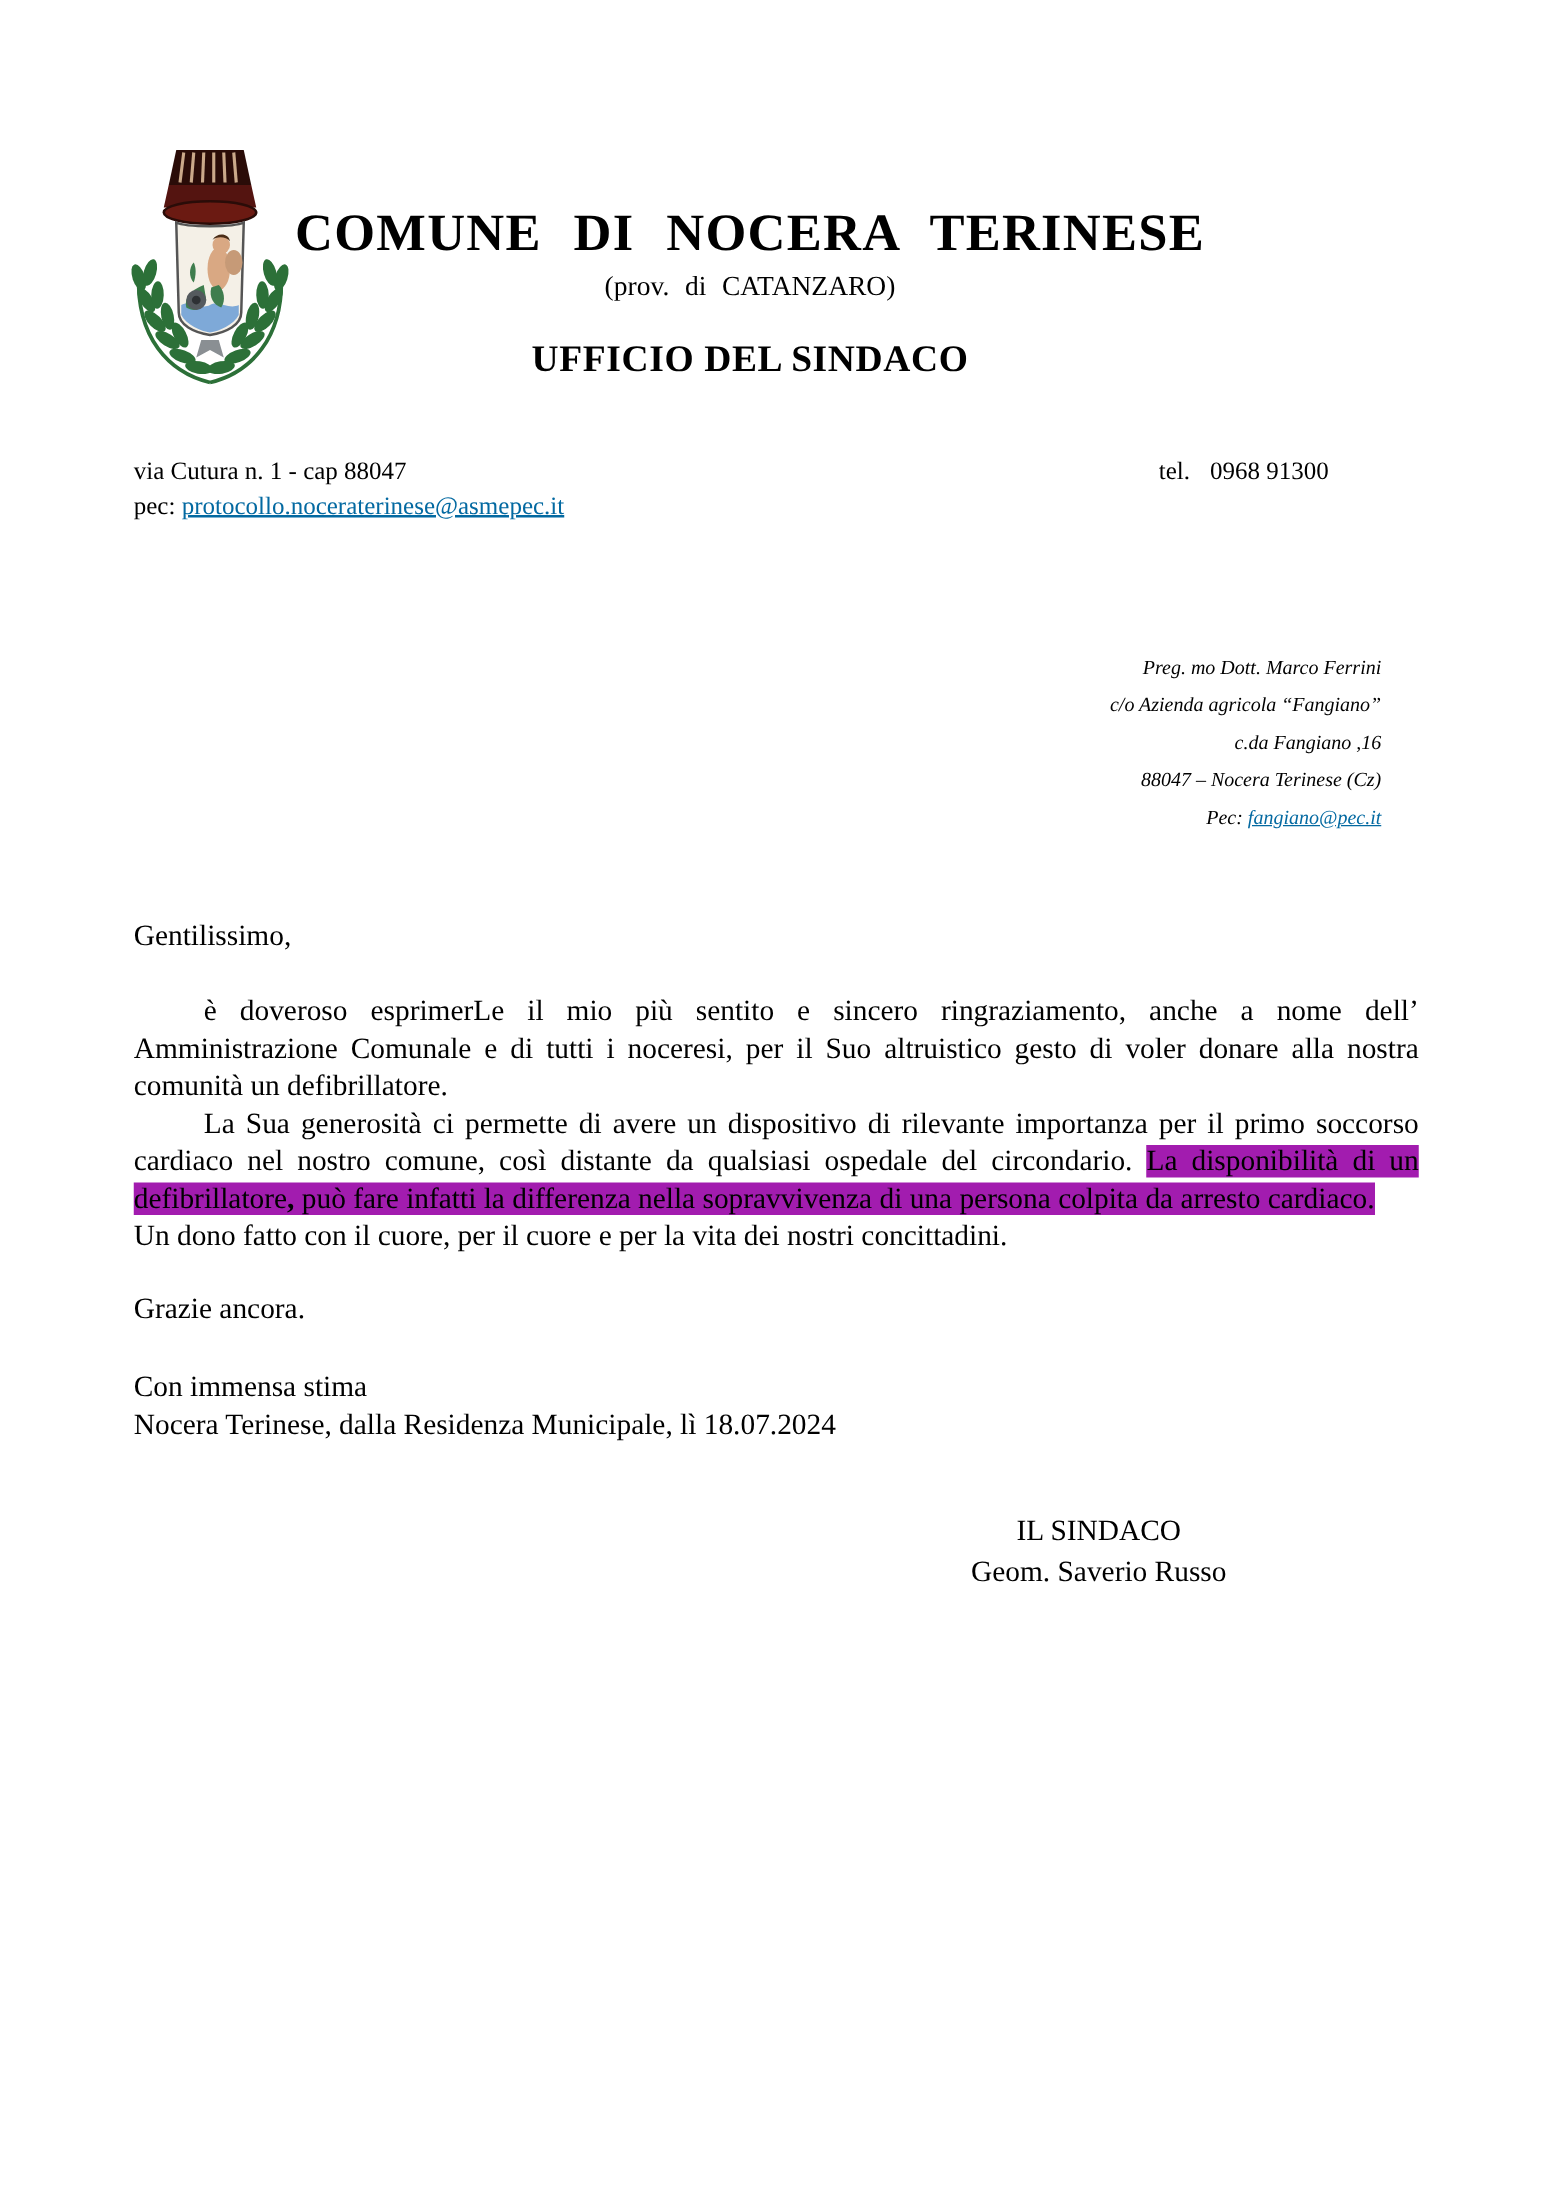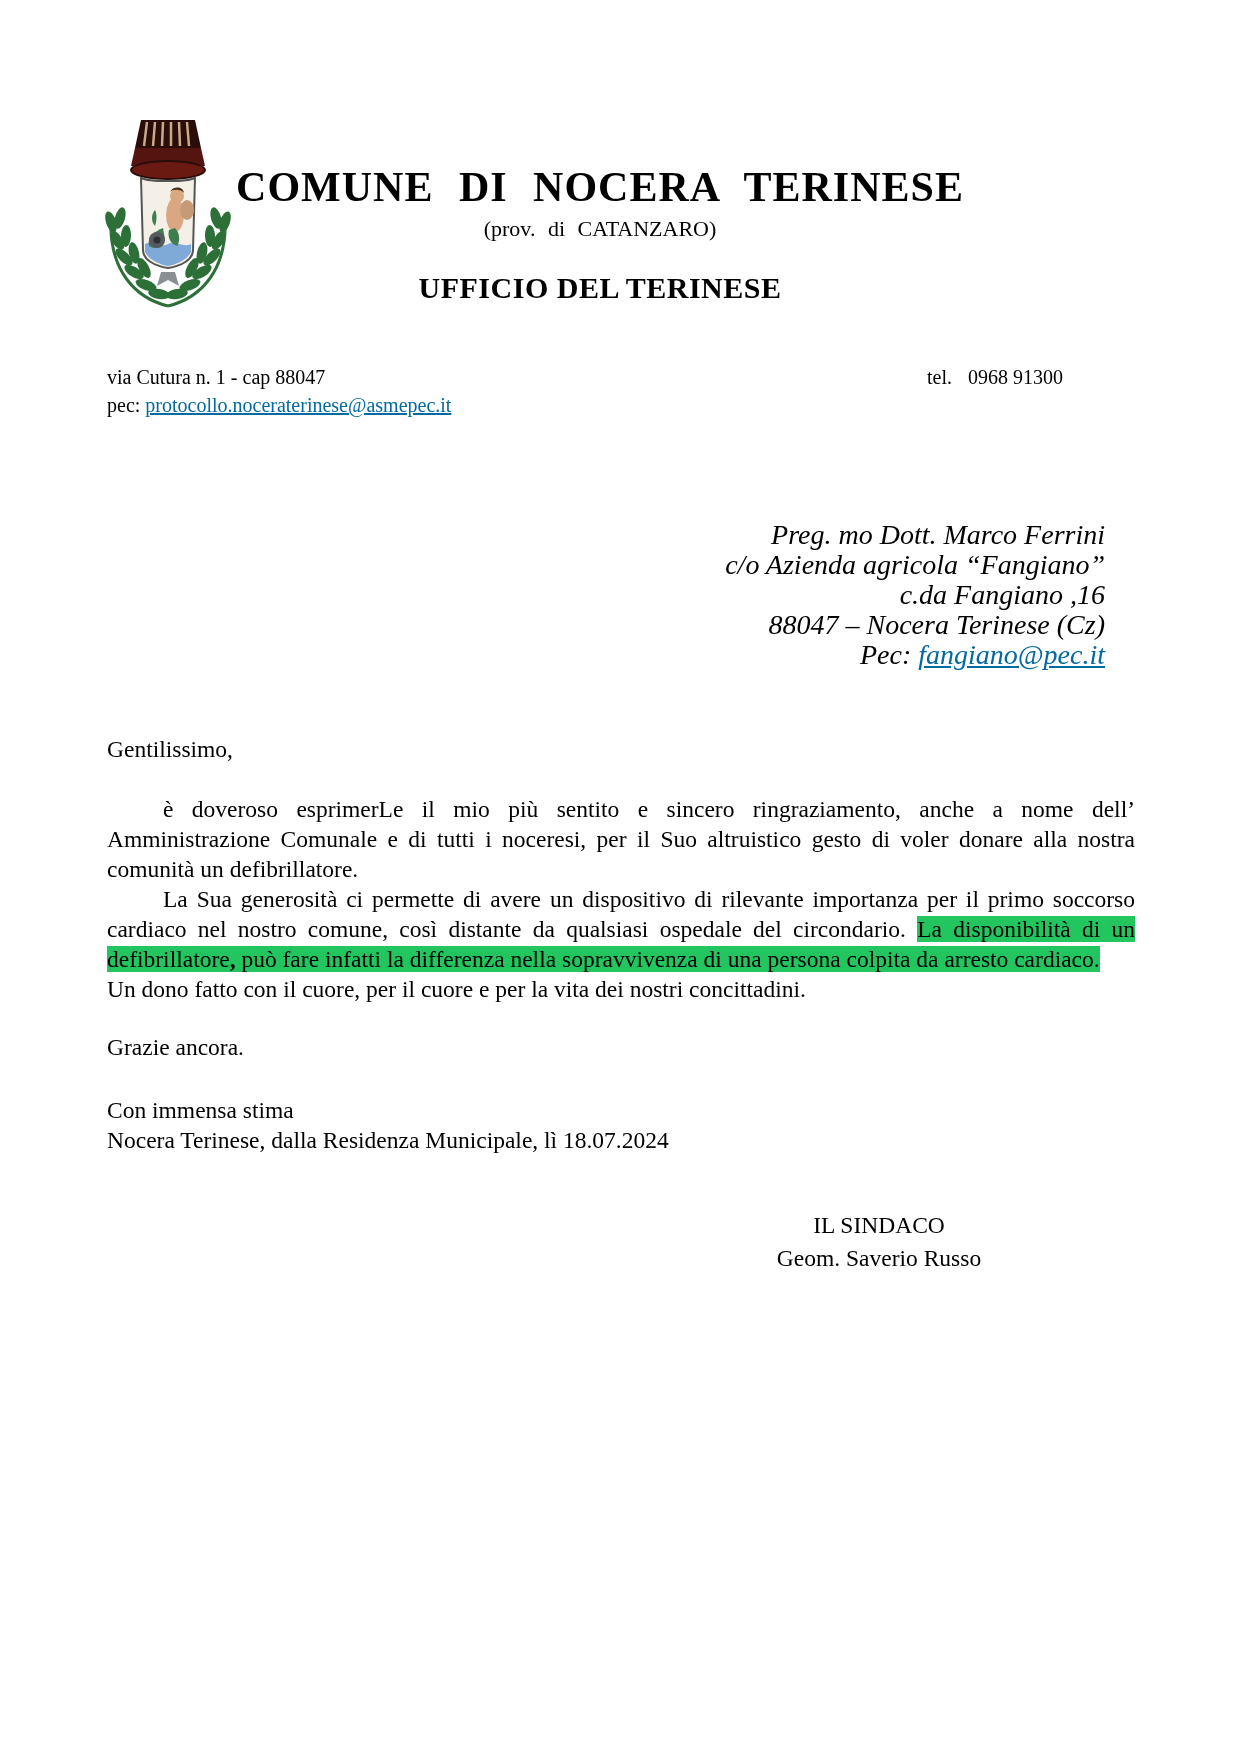--- a/index.html
+++ b/index.html
@@ -74,32 +74,32 @@
     left: 107px;
     top: 520px;
     width: 1028px;
     font-size: 23.5px;
     line-height: 30px;
   }
   .recipient {
     text-align: right;
     font-style: italic;
     margin-right: 30px;
-    font-size: 28px;
+    font-size: 16px;
     line-height: 30px;
   }
   .recipient div { margin: 0; }
   .salutation { margin-top: 64px; }
   .para {
     text-align: justify;
     margin: 0;
   }
   .para.indent { text-indent: 56px; }
   .para1 { margin-top: 30px; }
-  .hl { background: #22c55e; }
+  .hl { background: #a21caf; }
   .bold-comma { font-weight: bold; }
   .thanks { margin-top: 28px; }
   .closing { margin-top: 33px; }
   .dateline { }
   .signature {
     margin-top: 54px;
     margin-left: 572px;
     width: 400px;
     text-align: center;
     line-height: 33px;
@@ -168,21 +168,21 @@
     <path d="M72,120 C70,128 74,134 80,136 C84,130 82,122 78,118 Z" fill="#3f7d4e"></path>
 
     <path d="M58,100 C54,104 54,112 58,116 C60,110 60,104 58,100 Z" fill="#3f7d4e"></path>
 
     <path d="M64,162 L78,162 L82,176 L71,170 L60,176 Z" fill="#8a8f93"></path>
   </svg>
 
   <div class="header-text">
     <div class="muni-title">COMUNE DI NOCERA TERINESE</div>
     <div class="muni-prov">(prov. di CATANZARO)</div>
-    <div class="muni-office">UFFICIO DEL TERINESE</div>
+    <div class="muni-office">UFFICIO DEL SINDACO</div>
   </div>
 
   <div class="contact">
     <div class="contact-row1">
       <span>via Cutura n. 1 - cap  88047</span>
       <span class="contact-tel"><span>tel.</span><span class="tel-num">0968 91300</span></span>
     </div>
     <div class="contact-row2">
       <span>pec: </span><a class="doc-link">protocollo.noceraterinese@asmepec.it</a>
     </div>

